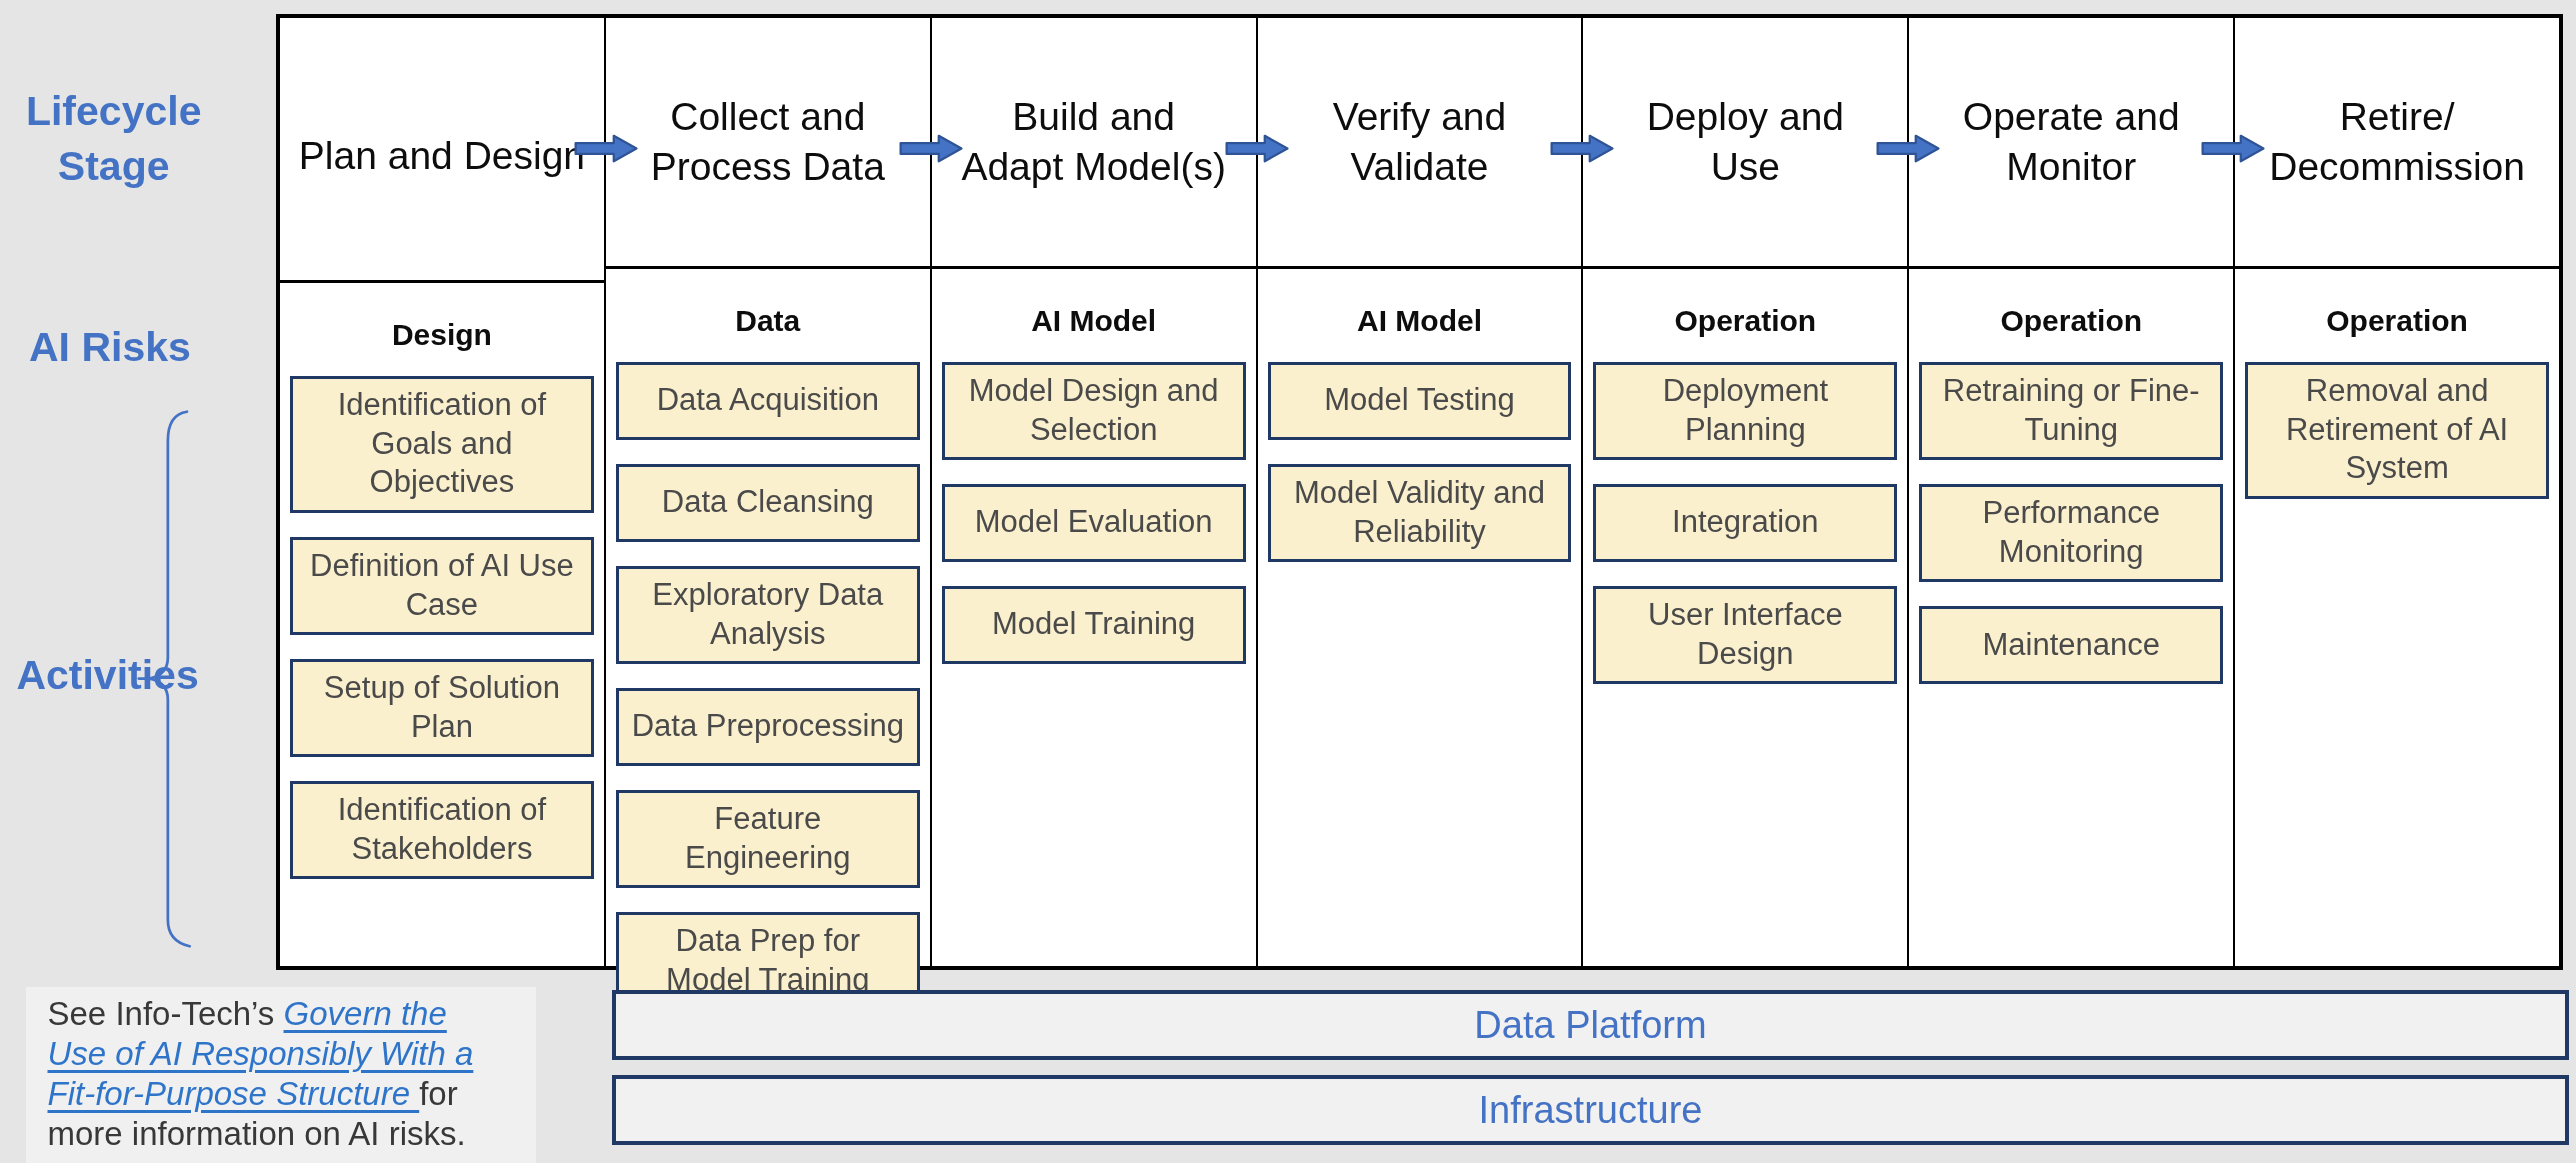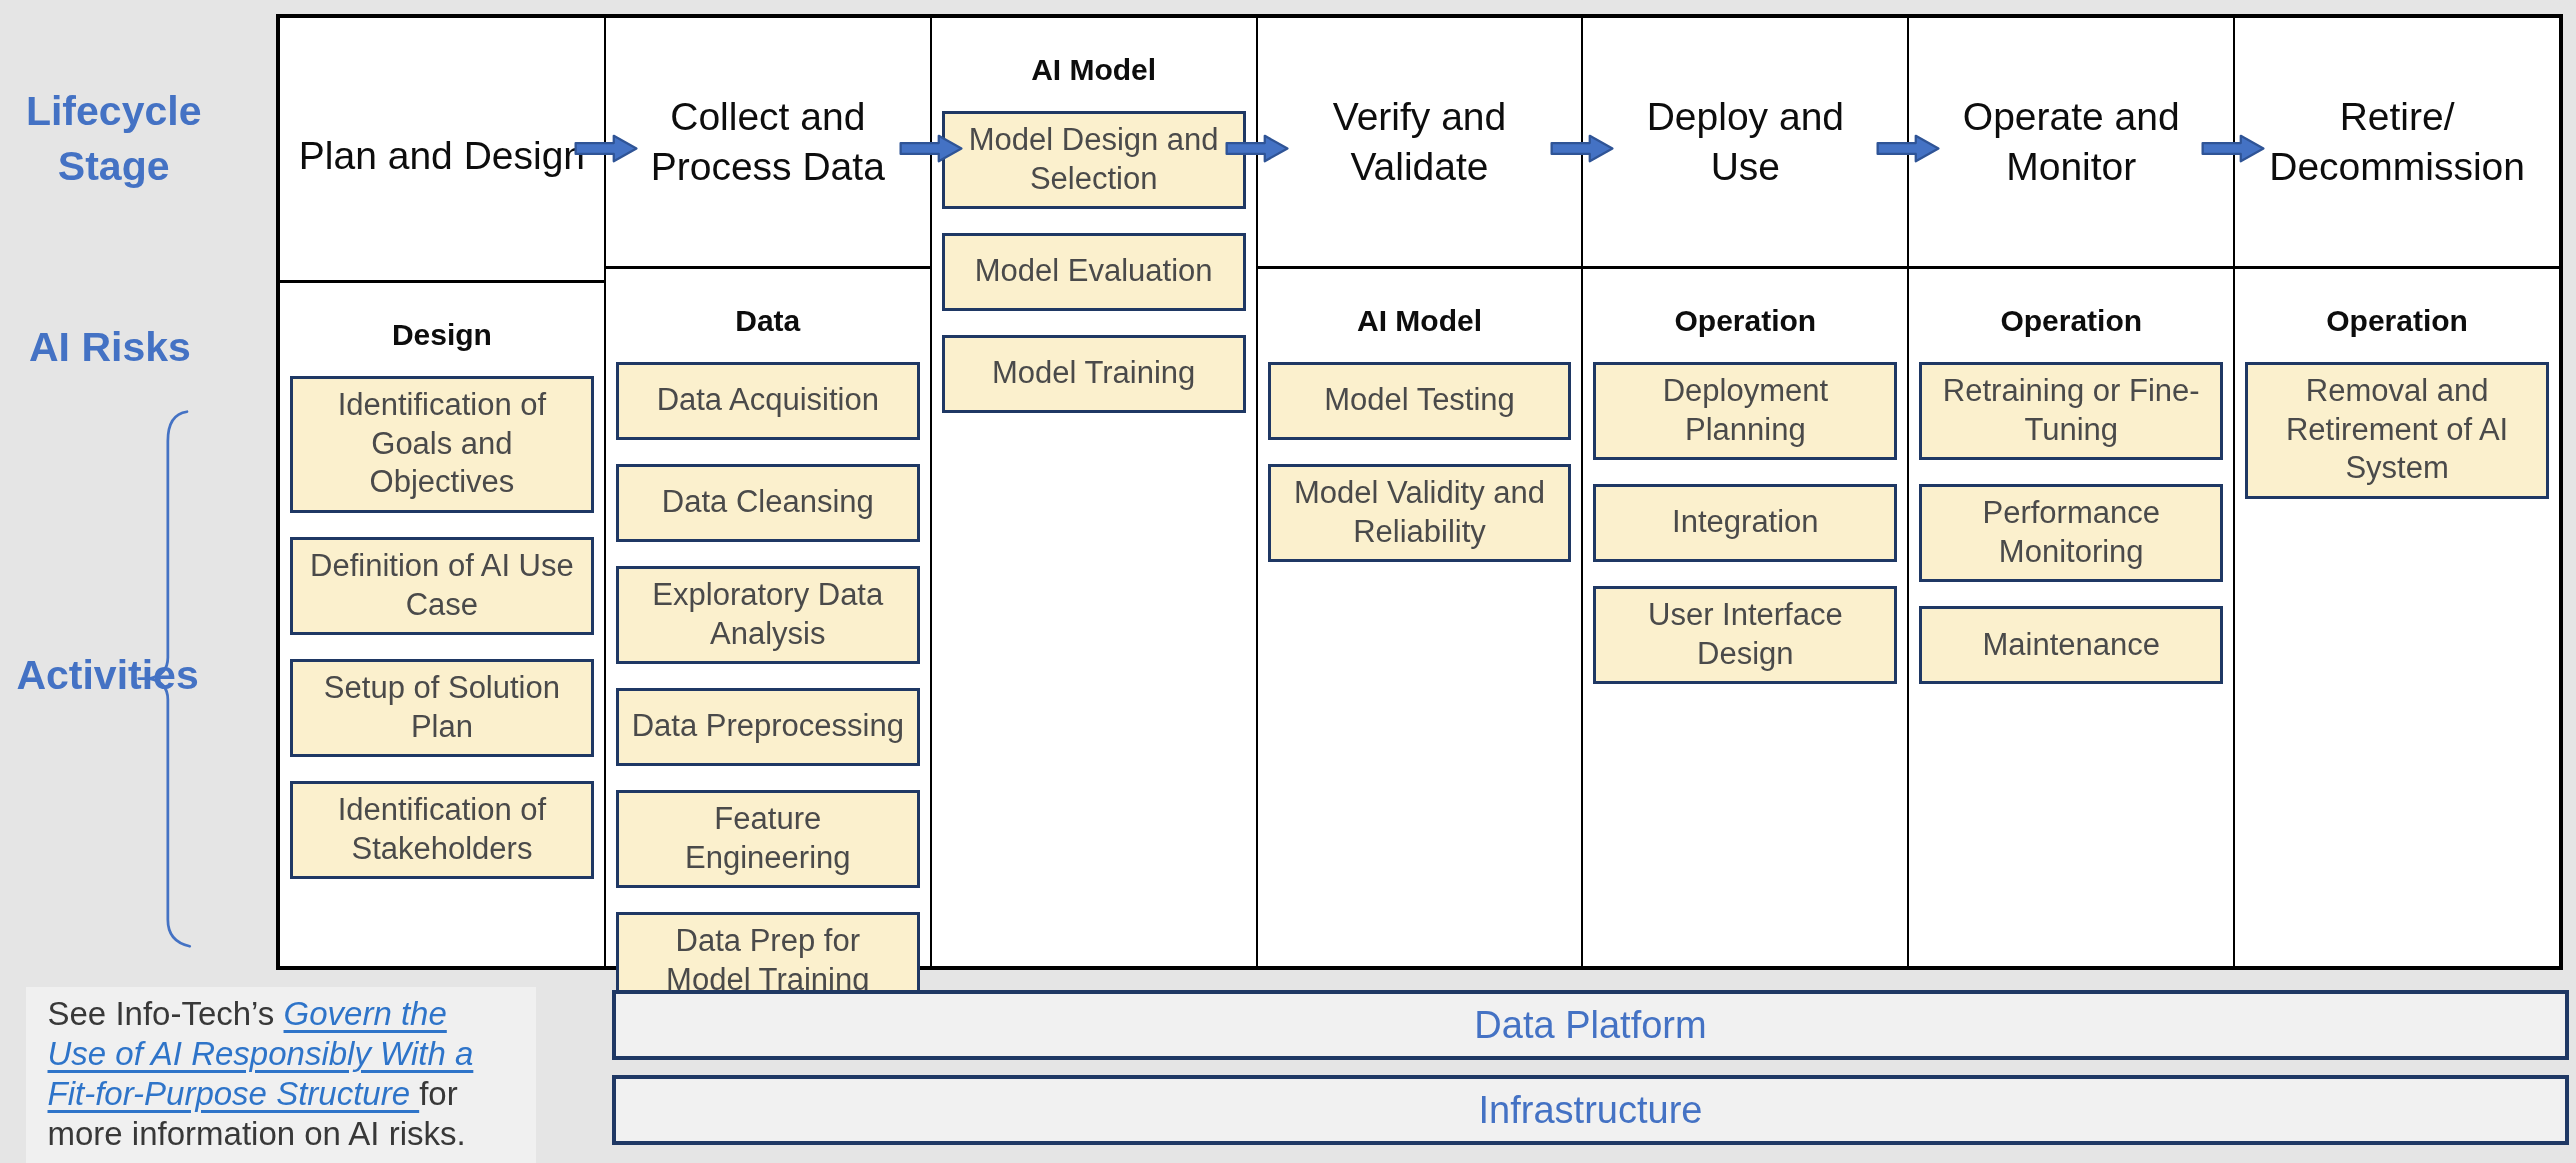--- a/index.html
+++ b/index.html
@@ -93,20 +93,22 @@
             <div class="act-box">Data Acquisition</div>
             <div class="act-box">Data Cleansing</div>
             <div class="act-box">Exploratory Data Analysis</div>
             <div class="act-box">Data Preprocessing</div>
             <div class="act-box">Feature Engineering</div>
             <div class="act-box">Data Prep for Model Training</div>
           </div>
         </div>
       </div>
       <div class="col">
+        <div class="stage-cell">Build and
+Adapt Model(s)</div>
         <div class="col-body">
           <div class="risk-title">AI Model</div>
           <div class="acts">
             <div class="act-box">Model Design and Selection</div>
             <div class="act-box">Model Evaluation</div>
             <div class="act-box">Model Training</div>
           </div>
         </div>
       </div>
       <div class="col">

